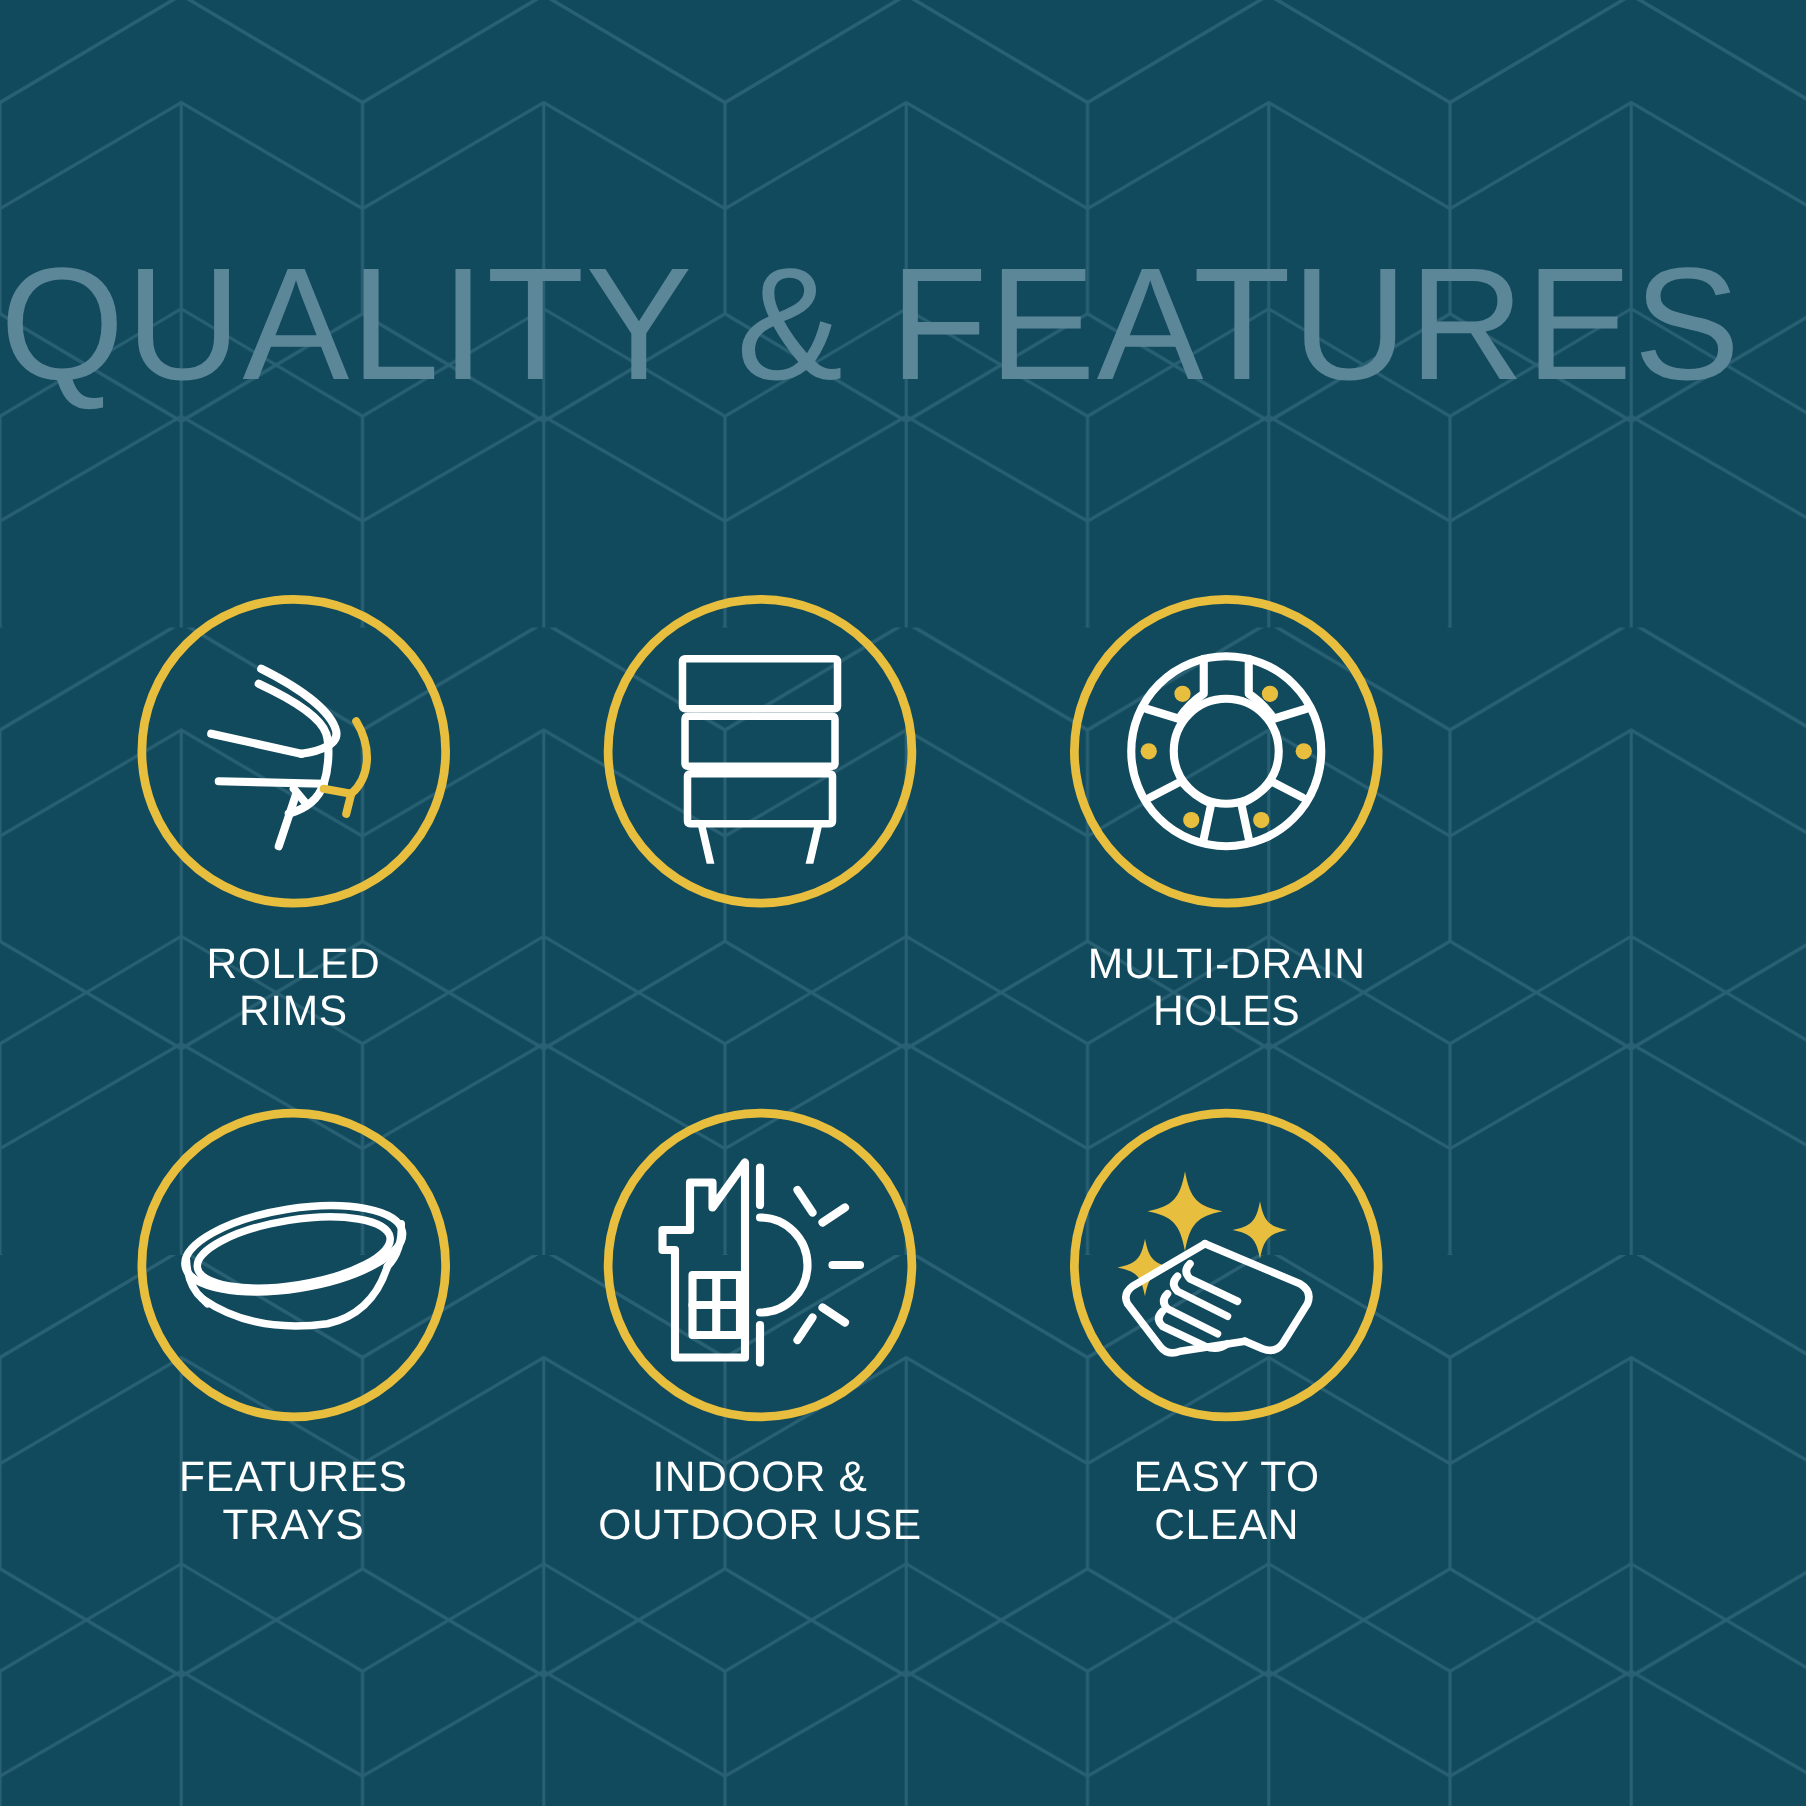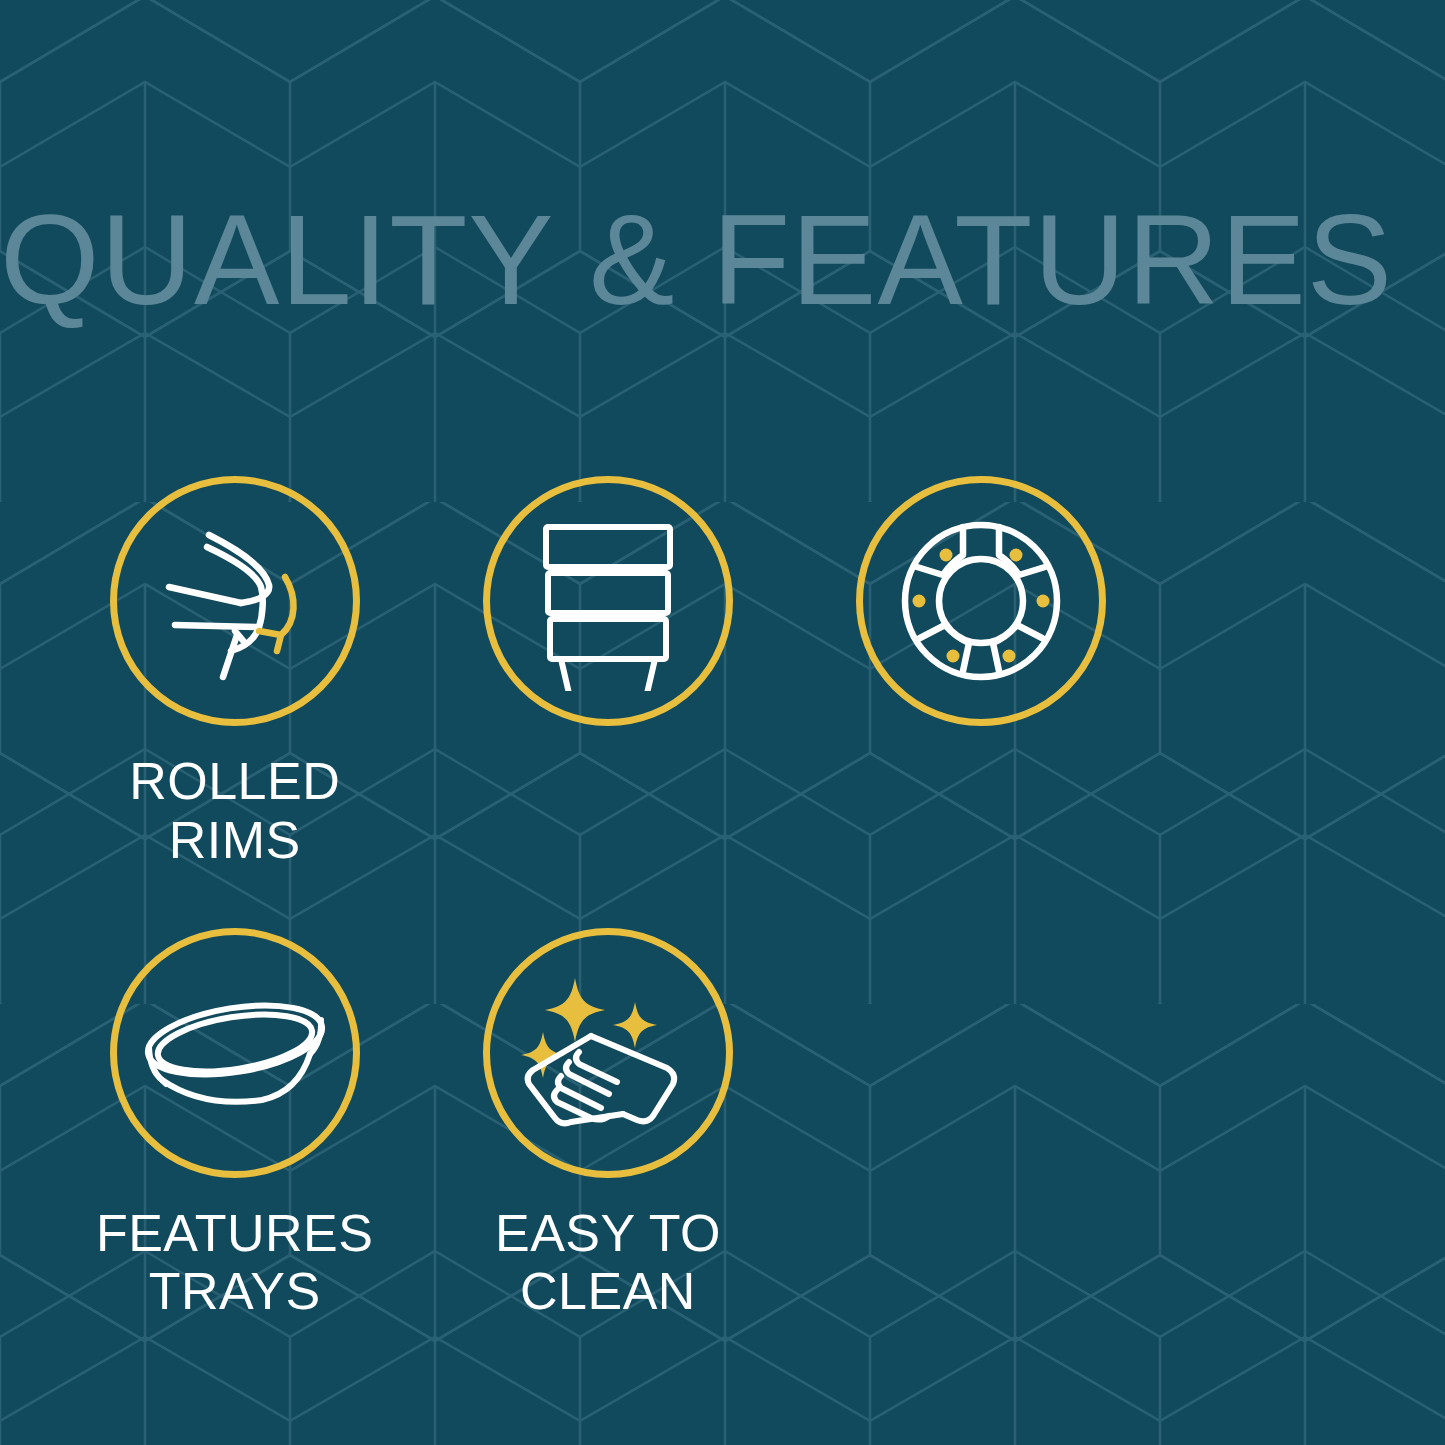--- a/index.html
+++ b/index.html
@@ -60,21 +60,21 @@
     display:flex;
     align-items:center;
     justify-content:center;
     position:relative;
   }
   .icon-ring svg { display:block; }
   .feature-label {
     margin-top:26px;
     text-align:center;
     color:#ffffff;
-    font-size:52px;
+    font-size:34px;
     line-height:1.13;
     font-weight:400;
     letter-spacing:0.5px;
     white-space:pre-line;
   }
 </style>
 </head>
 <body>
 
 <div id="stage">
@@ -154,38 +154,66 @@
             <g fill="#e8be3e">
               <circle cx="55" cy="44" r="6.5"></circle>
               <circle cx="125" cy="44" r="6.5"></circle>
               <circle cx="28" cy="90" r="6.5"></circle>
               <circle cx="152" cy="90" r="6.5"></circle>
               <circle cx="62" cy="145" r="6.5"></circle>
               <circle cx="118" cy="145" r="6.5"></circle>
             </g>
           </svg>
         </div>
+        <div class="feature-label">MULTI-DRAIN
+HOLES</div>
       </div>
 
       <div class="feature-cell">
         <div class="icon-ring">
           <svg width="190" height="190" viewBox="0 0 190 190">
             <g fill="none" stroke="#ffffff" stroke-width="6" stroke-linecap="round" stroke-linejoin="round">
               <ellipse cx="95" cy="82" rx="88" ry="32" transform="rotate(-9 95 82)"></ellipse>
               <ellipse cx="95" cy="85" rx="78" ry="26" transform="rotate(-9 95 85)"></ellipse>
               <path d="M9 90 Q 10 112, 22 122 L 26 126"></path>
               <path d="M181 62 Q 182 84, 170 96"></path>
               <path d="M22 122 Q 62 150, 122 142 Q 158 134, 170 96"></path>
             </g>
           </svg>
         </div>
         <div class="feature-label">FEATURES
 TRAYS</div>
       </div>
 
+      <div class="feature-cell">
+        <div class="icon-ring">
+          <svg width="180" height="180" viewBox="0 0 180 180">
+            <g fill="none" stroke="#ffffff" stroke-width="6.5" stroke-linecap="round" stroke-linejoin="round">
+
+              <path d="M12 78 L 12 62 L 34 62 L 34 24 L 52 24 L 52 44 L 78 8 L 78 164 L 22 164 L 22 78 Z"></path>
+
+              <path d="M36 98 L 74 98 L 74 146 L 36 146 Z"></path>
+              <path d="M55 98 L 55 146 M36 122 L 74 122"></path>
+
+              <path d="M90 12 L 90 42"></path>
+              <path d="M90 138 L 90 168"></path>
+
+              <path d="M90 52 A 38 38 0 0 1 90 128"></path>
+
+              <path d="M120 30 L 132 48"></path>
+              <path d="M140 56 L 158 44"></path>
+              <path d="M148 90 L 170 90"></path>
+              <path d="M140 124 L 158 136"></path>
+              <path d="M120 150 L 132 132"></path>
+            </g>
+          </svg>
+        </div>
+        <div class="feature-label">INDOOR &amp;
+OUTDOOR USE</div>
+      </div>
 
       <div class="feature-cell">
         <div class="icon-ring">
           <svg width="190" height="190" viewBox="0 0 190 190">
 
             <g fill="#e8be3e">
               <path d="M62 20 C 66 42, 72 48, 92 52 C 72 56, 66 62, 62 84 C 58 62, 52 56, 32 52 C 52 48, 58 42, 62 20 Z"></path>
               <path d="M122 44 C 125 60, 129 64, 144 67 C 129 70, 125 74, 122 90 C 119 74, 115 70, 100 67 C 115 64, 119 60, 122 44 Z"></path>
               <path d="M30 74 C 33 90, 37 94, 52 97 C 37 100, 33 104, 30 120 C 27 104, 23 100, 8 97 C 23 94, 27 90, 30 74 Z"></path>
             </g>

